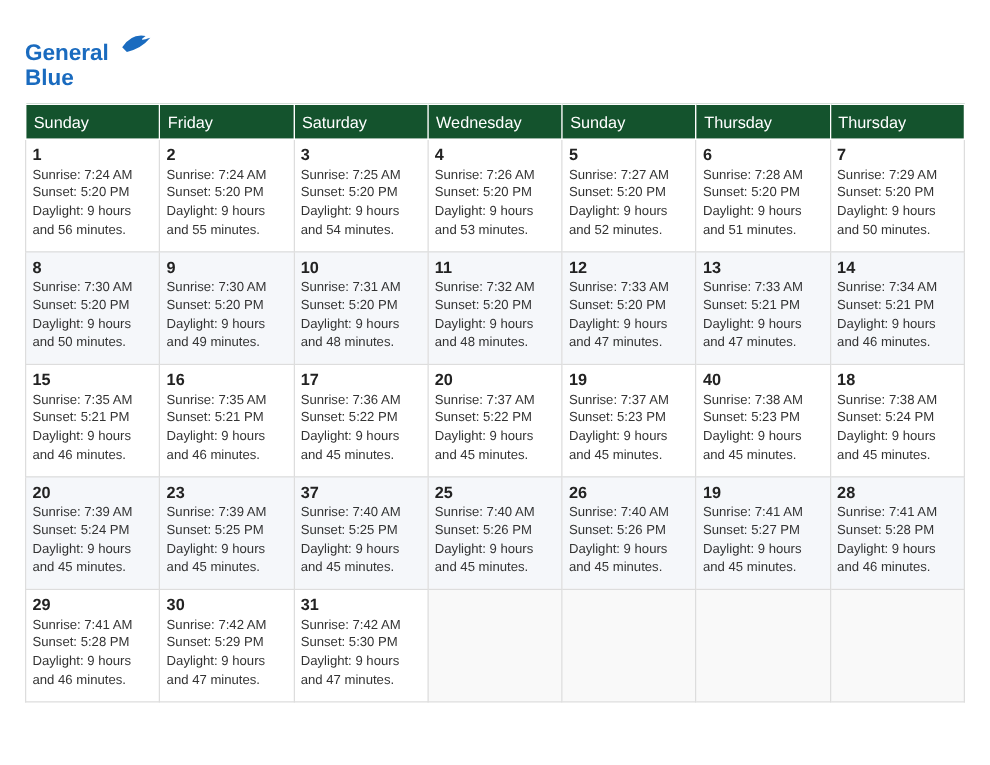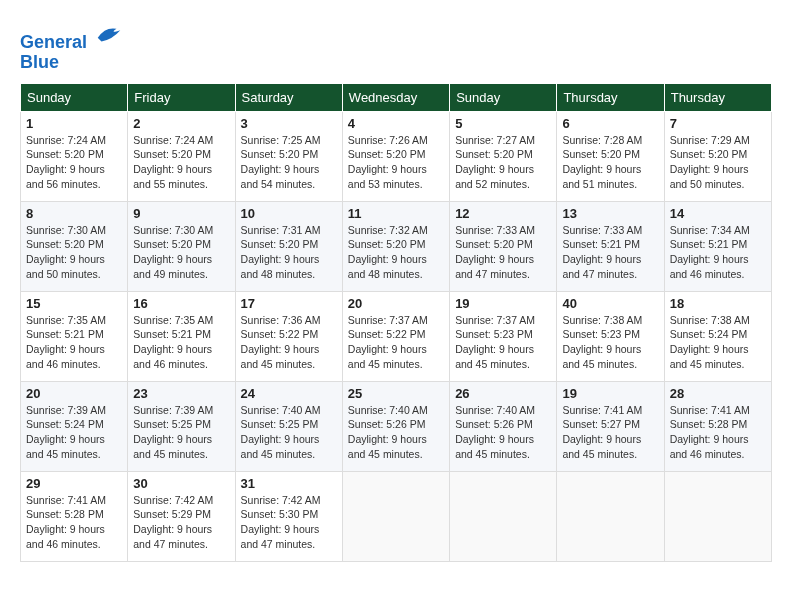--- a/index.html
+++ b/index.html
@@ -210,21 +210,21 @@
       <tr>
         <td>
         <span class="day-num">20</span>
         <span class="day-info">Sunrise: 7:39 AM<br>Sunset: 5:24 PM<br>Daylight: 9 hours and 45 minutes.</span>
       </td>
         <td>
         <span class="day-num">23</span>
         <span class="day-info">Sunrise: 7:39 AM<br>Sunset: 5:25 PM<br>Daylight: 9 hours and 45 minutes.</span>
       </td>
         <td>
-        <span class="day-num">24</span>
+        <span class="day-num">37</span>
         <span class="day-info">Sunrise: 7:40 AM<br>Sunset: 5:25 PM<br>Daylight: 9 hours and 45 minutes.</span>
       </td>
         <td>
         <span class="day-num">25</span>
         <span class="day-info">Sunrise: 7:40 AM<br>Sunset: 5:26 PM<br>Daylight: 9 hours and 45 minutes.</span>
       </td>
         <td>
         <span class="day-num">26</span>
         <span class="day-info">Sunrise: 7:40 AM<br>Sunset: 5:26 PM<br>Daylight: 9 hours and 45 minutes.</span>
       </td>

